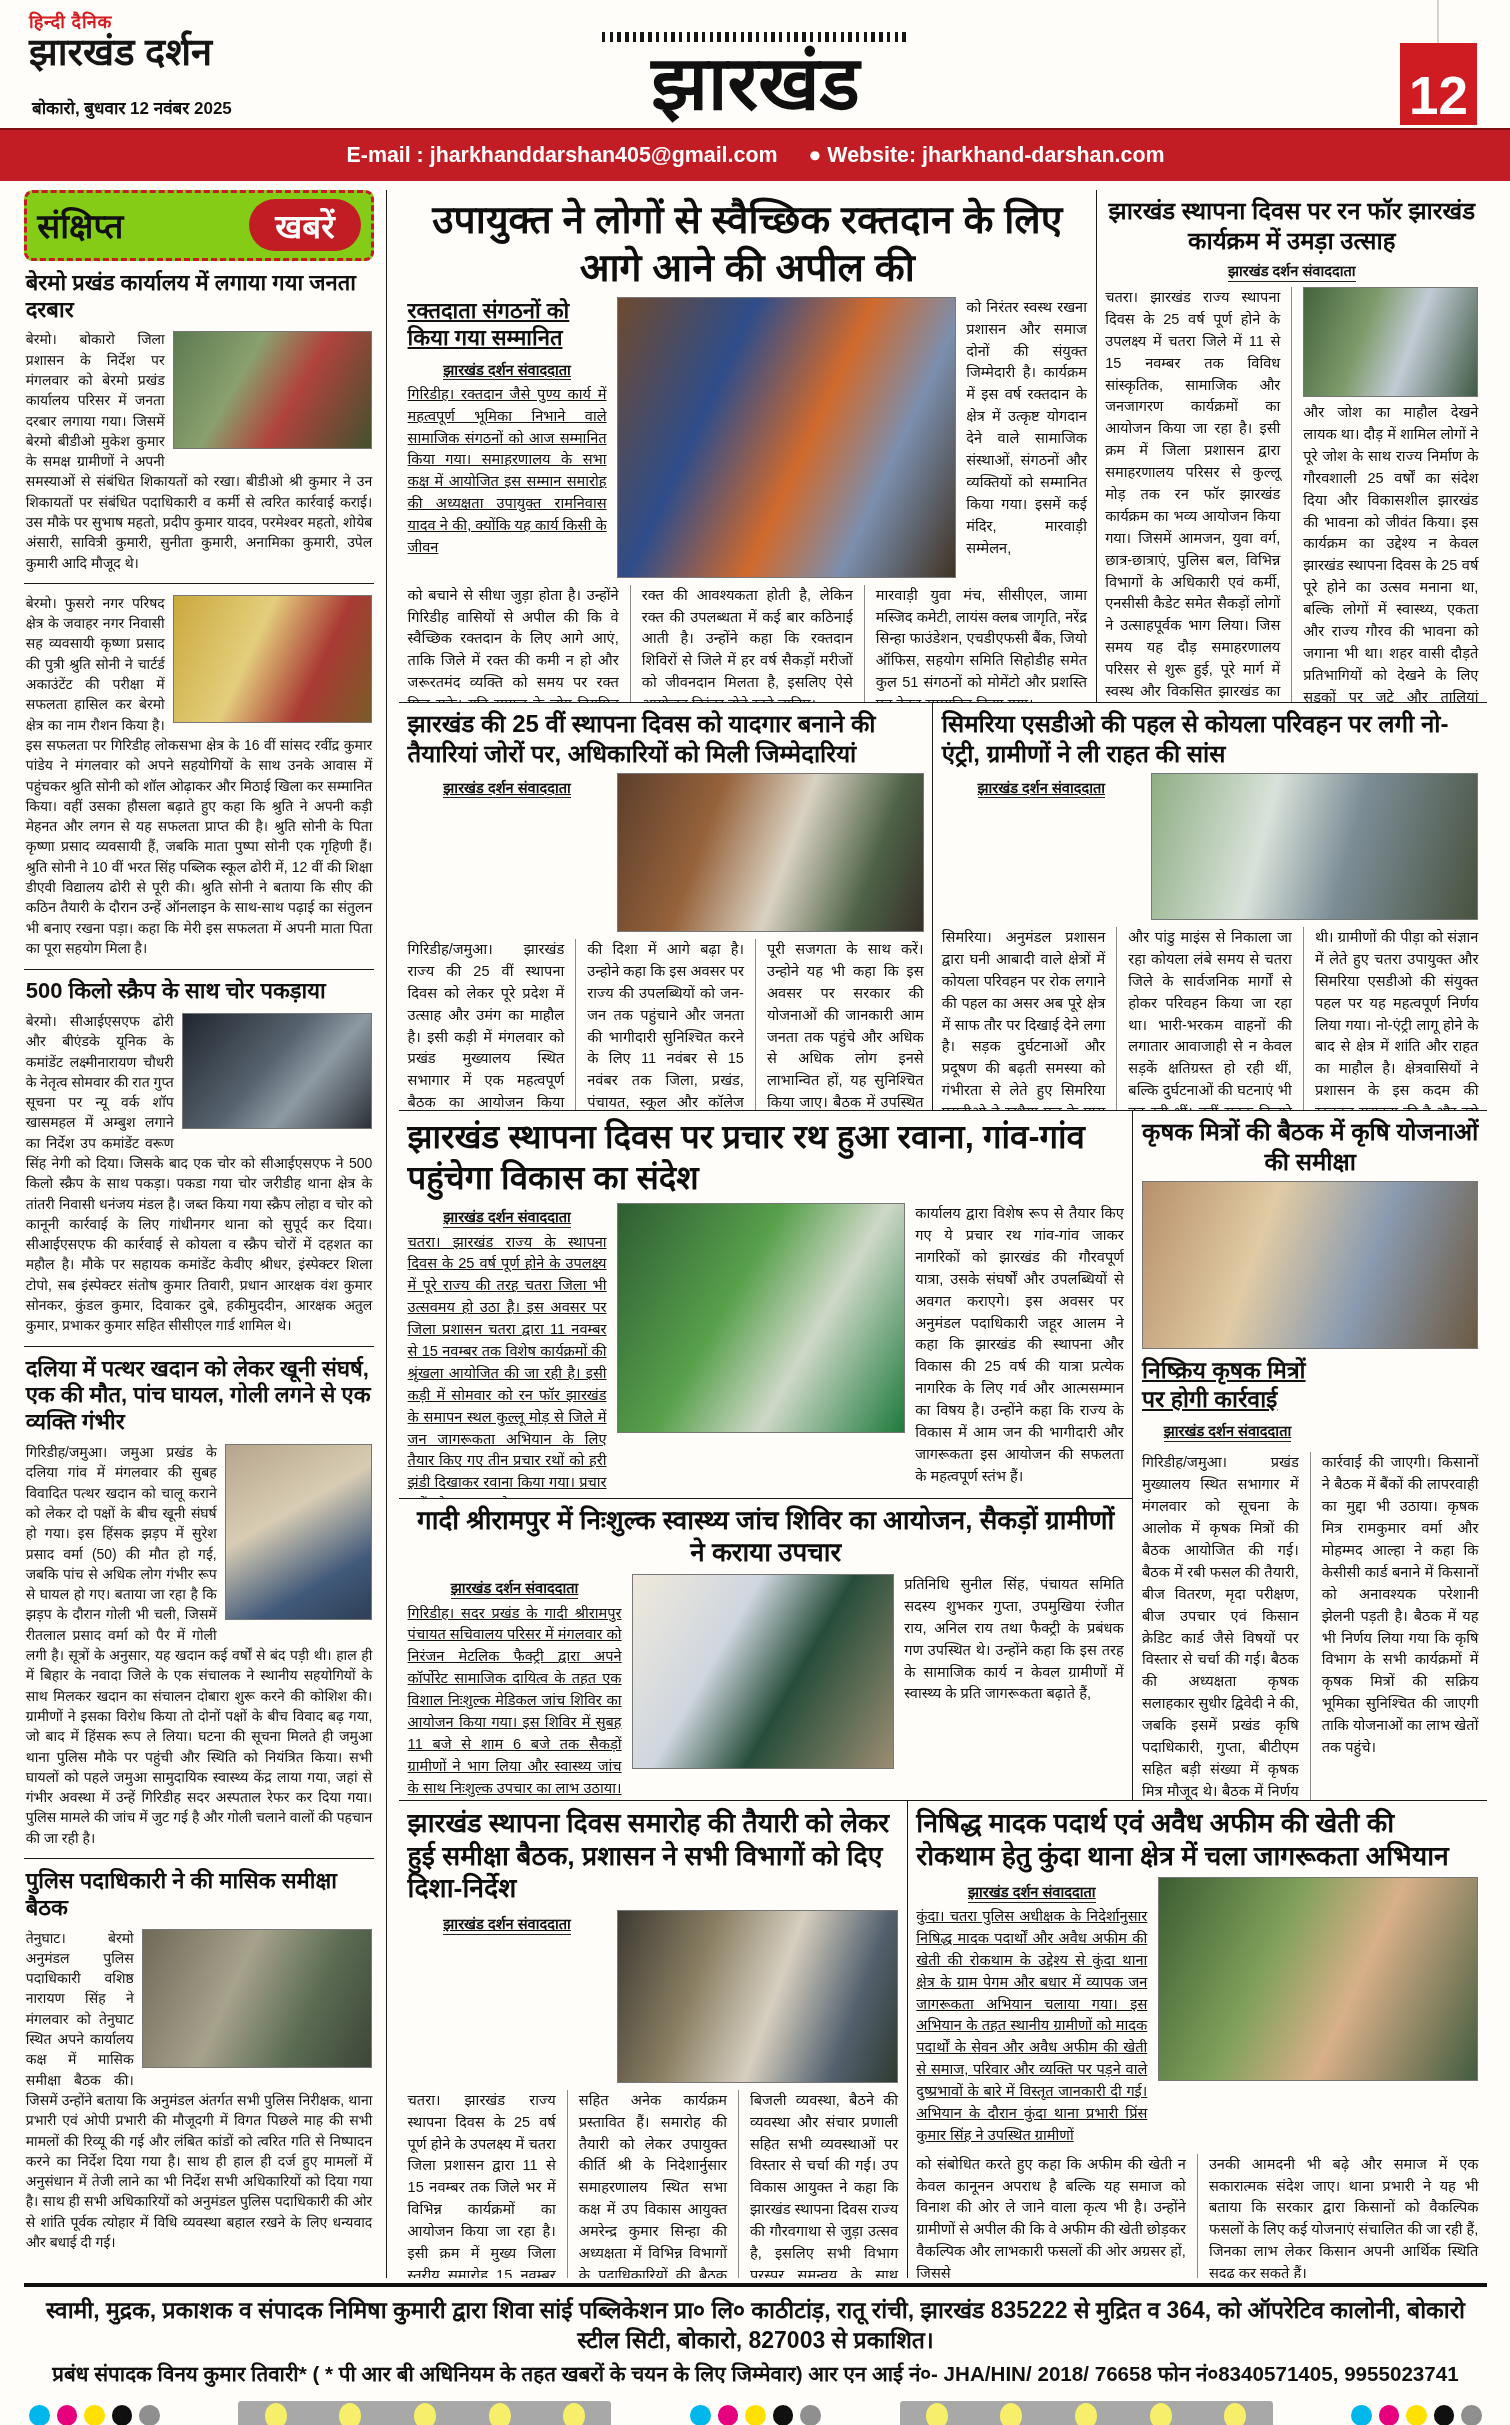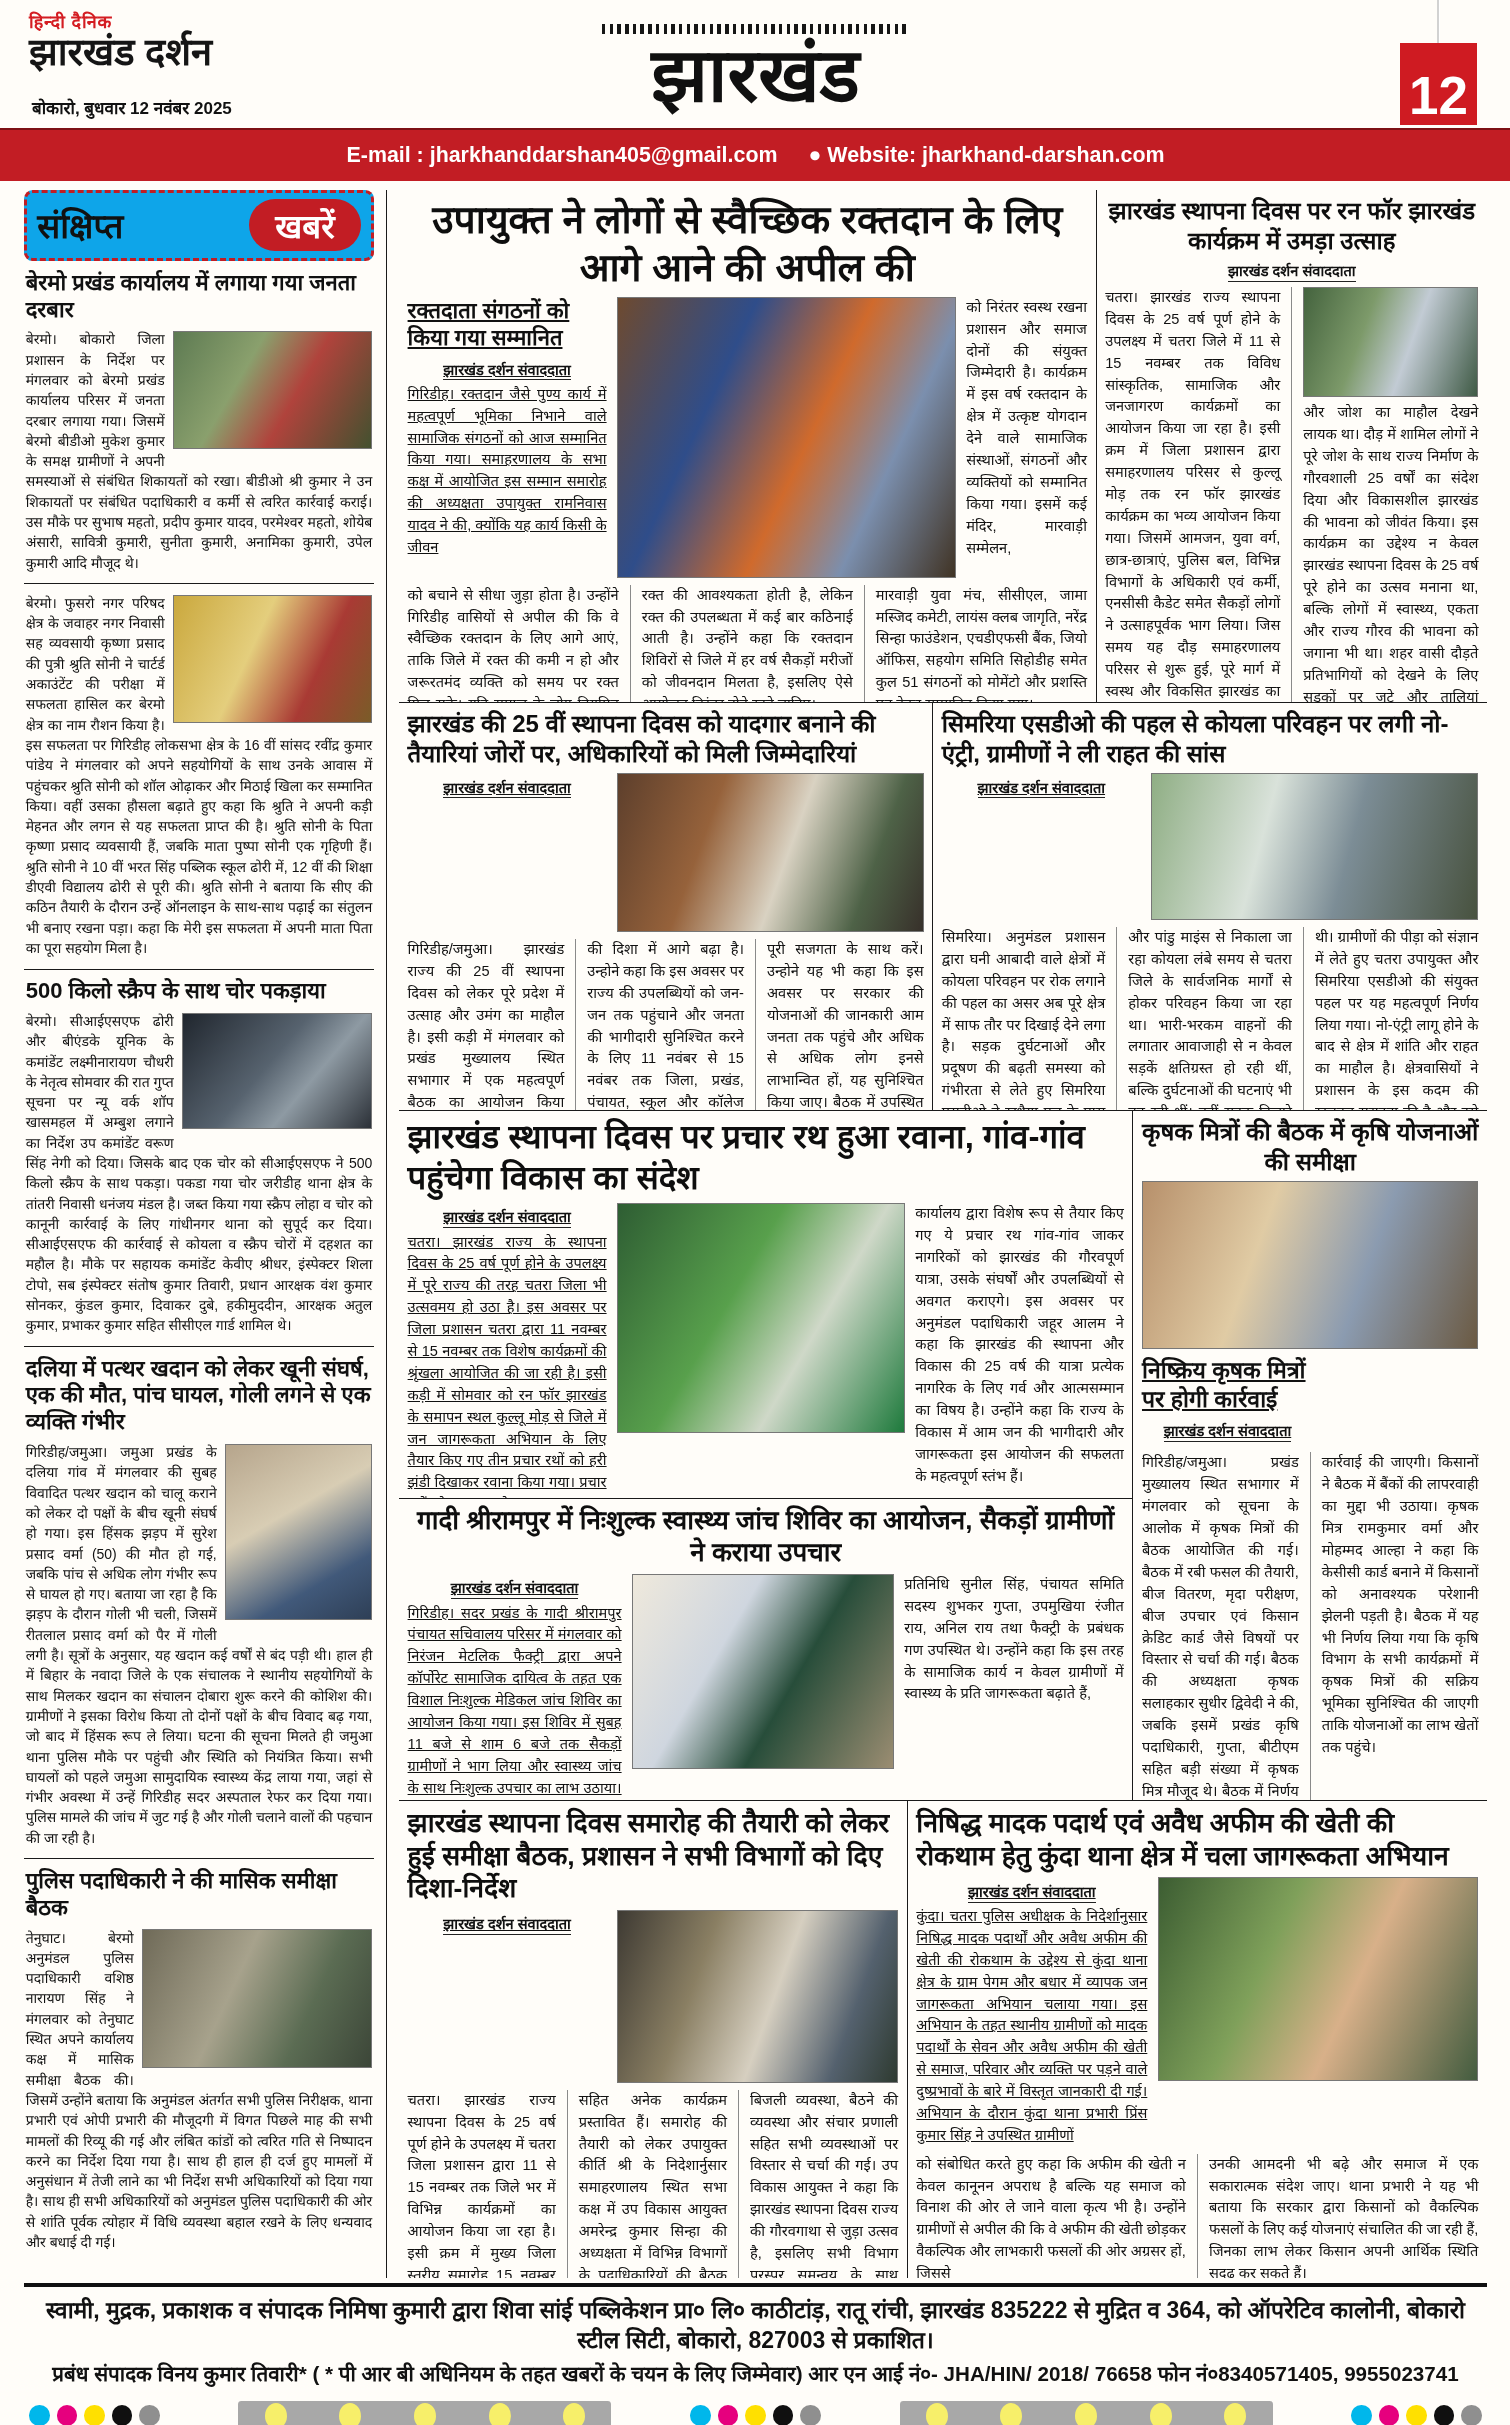--- a/index.html
+++ b/index.html
@@ -6,38 +6,38 @@
   html,body { background:#e8e8e4; }
   body { font-family:"Liberation Sans","DejaVu Sans",sans-serif; }
   .page { width:1511px; height:2426px; background:#fffdf9; margin:0 auto; position:relative; overflow:hidden; color:#111; }
 
   
   .masthead-row { position:relative; height:128px; }
   .brand-block { position:absolute; left:29px; top:8.6px; }
   .brand-tag { color:#d41d22; font-size:18px; font-weight:bold; letter-spacing:0.9px; }
   .brand-name { font-size:38px; font-weight:800; line-height:1.05; color:#151515; }
   .dateline { position:absolute; left:32px; top:96px; font-size:17px; font-weight:bold; }
-  .mast-center { position:absolute; left:50%; transform:translateX(-50%); top:24px; text-align:center; }
+  .mast-center { position:absolute; left:50%; transform:translateX(-50%); top:32px; text-align:center; }
   .mast-hatch { height:10.3px; width:308px; margin:0 auto 1.7px;
     background:repeating-linear-gradient(90deg,#161616 0 3.4px,transparent 3.4px 7.7px); }
   .masthead { font-size:75px; font-weight:800; line-height:1.05; color:#101010; }
   .pagenum-wrap { position:absolute; right:34px; top:0; width:77px; text-align:center; }
   .pagenum-stem { width:3.4px; height:43px; background:#fff; border-left:2.6px solid #d2d2d2; margin:0 auto; }
   .pagenum { width:77px; height:82px; background:#cf1b22; color:#fff; font-size:53px; font-weight:800;
     display:flex; align-items:flex-end; justify-content:center; line-height:1.1; }
   .contact-bar { height:53px; background:#c21d24; color:#fff; display:flex; align-items:center;
     justify-content:center; gap:31px; font-size:21.4px; font-weight:bold; border-top:2.6px solid #7d1014; }
 
   
   .content { display:flex; padding:8.6px 24px 0; gap:0; height:2097px; overflow:hidden; }
   .briefs-col { width:363px; border-right:1.7px solid #1a1a1a; padding-right:12px; overflow:hidden; }
   .main-col { flex:1; padding-left:12px; display:flex; flex-direction:column; overflow:hidden; }
 
   
-  .briefs-header { background:#0ea5e9; border:3.4px dashed #c21d24; border-radius:8.6px;
+  .briefs-header { background:#84cc16; border:3.4px dashed #c21d24; border-radius:8.6px;
     padding:6.9px 10.3px; display:flex; align-items:center; justify-content:space-between; }
   .briefs-title { font-size:34px; font-weight:800; }
   .briefs-badge { background:#c21d24; color:#fff; font-size:33px; font-weight:800; padding:3.4px 26px; border-radius:34px;text-align:right; }
   .brief { padding:8.6px 1.7px 10.3px; overflow:hidden; }
   .brief + .brief { border-top:1.7px solid #1a1a1a; }
   .brief h3 { font-size:22px; font-weight:800; line-height:1.22; margin-bottom:6px; }
   .brief p { font-size:14px; line-height:1.45; text-align:justify; }
   .bphoto { float:right; margin:1.7px 0 6.9px 8.6px; border:0.9px solid #777; }
   .ph-b1 { width:199px; height:118px; background:linear-gradient(120deg,#5d7a52,#8aa06d 35%,#b0433c 60%,#43512f); }
   .ph-b2 { width:199px; height:128px; background:linear-gradient(115deg,#caa83d,#e4ce7d 40%,#a93a34 70%,#7a5c28); }

